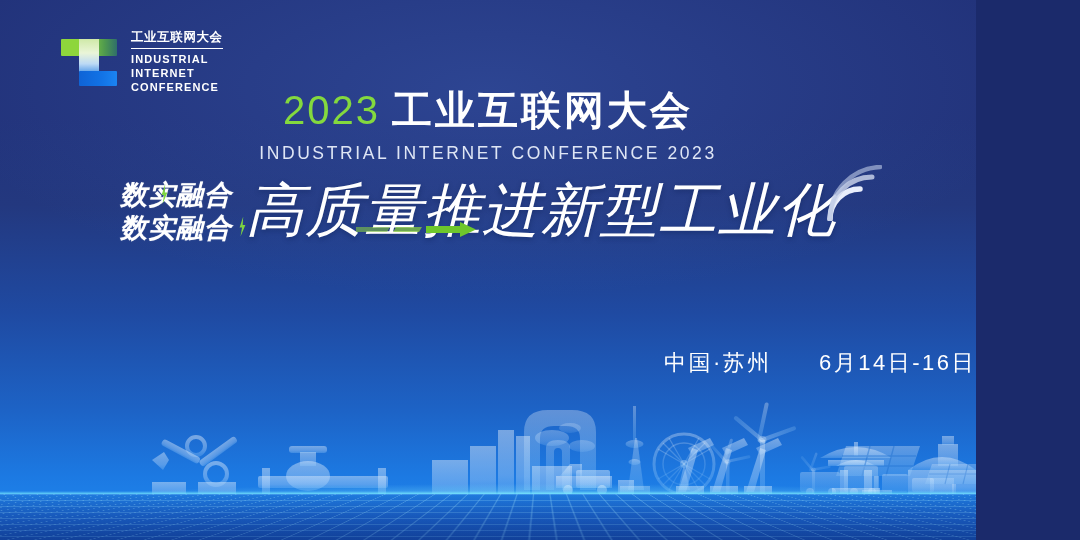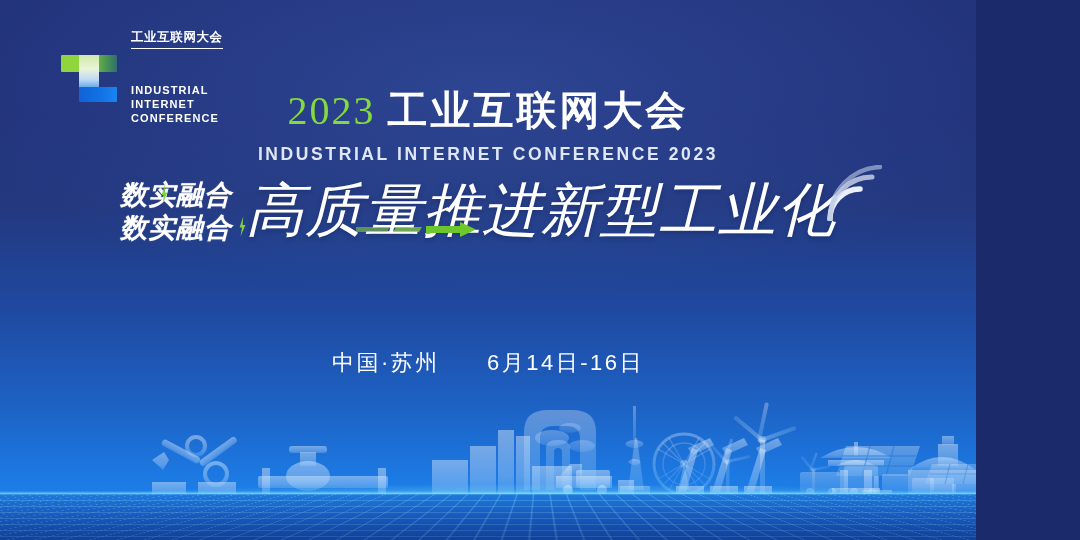--- a/index.html
+++ b/index.html
@@ -43,33 +43,33 @@
     border-radius:1px;
   }
   .logo-text { display:flex; flex-direction:column; }
   .logo-cn {
     font-size:12.5px; font-weight:700; color:#ffffff; letter-spacing:.6px;
     line-height:1.25; border-bottom:1.6px solid #ffffff; padding-bottom:2px; margin-bottom:3px;
     display:inline-block;
   }
   .logo-en {
     font-size:11px; font-weight:700; color:#ffffff;
-    letter-spacing:1.1px; line-height:1.30;margin-top:31px;
+    letter-spacing:1.1px; line-height:1.30;
   }
 
   
   #title-block { position:absolute; left:0; right:0; top:90px; text-align:center; }
   .title-main { font-size:40px; font-weight:700; line-height:1; white-space:nowrap; }
   .title-year {
     color:#84d93e; letter-spacing:2px; font-weight:500;
-    font-family:Liberation Serif, serif;
+    font-family:Liberation Sans, sans-serif;
   }
   .title-cn { color:#ffffff; letter-spacing:3px; margin-left:12px; }
   .title-en {
-    margin-top:13px; font-size:17.5px; font-weight:700;
+    margin-top:13px; font-size:17.5px; font-weight:400;
     color:#dfe6f5; letter-spacing:2.6px; white-space:nowrap;
   }
 
   
   #slogan-block { position:absolute; left:120px; top:178px; display:flex; align-items:center; }
 
   .slogan-small { display:flex; flex-direction:column; gap:5px; margin-right:14px; margin-top:4px; }
   .slogan-small .line {
     position:relative; font-size:27px; font-weight:700; color:#ffffff;
     letter-spacing:1px; line-height:1.02; font-style:italic;
@@ -88,21 +88,21 @@
     letter-spacing:1px; line-height:1; font-style:italic; white-space:nowrap;
     text-shadow:0 2px 5px rgba(10,25,70,.35);
   }
   .arrow-accent {
     position:absolute; left:110px; bottom:2px; width:130px; height:16px; pointer-events:none;
   }
   .wifi-accent { position:absolute; right:-46px; top:-16px; width:58px; height:56px; }
 
   
   #date-block {
-    position:absolute; left:0; right:0; top:348px; text-align:center;
+    position:absolute; left:0; right:0; top:348px; text-align:right;
     font-size:22px; color:#ffffff; letter-spacing:2.5px; font-weight:400;
   }
   #date-block .sep { display:inline-block; width:30px; }
 
   
   #skyline { position:absolute; left:0; bottom:44px; width:1080px; height:110px; }
   #skyline svg { display:block; width:1080px; height:110px; }
 
   
   #horizon {

